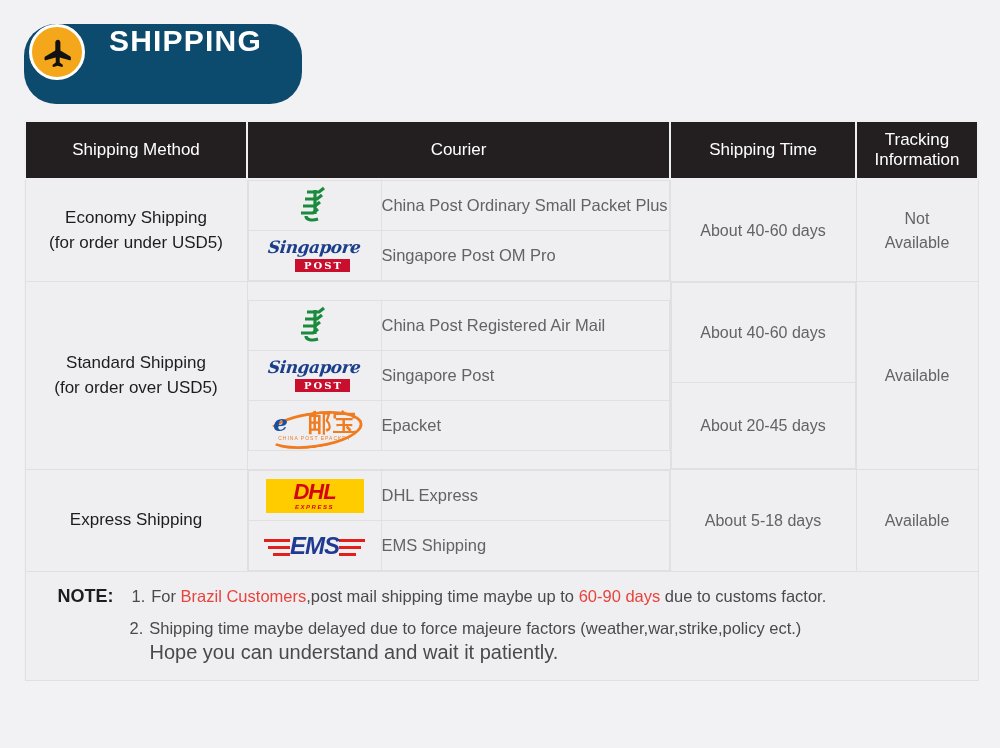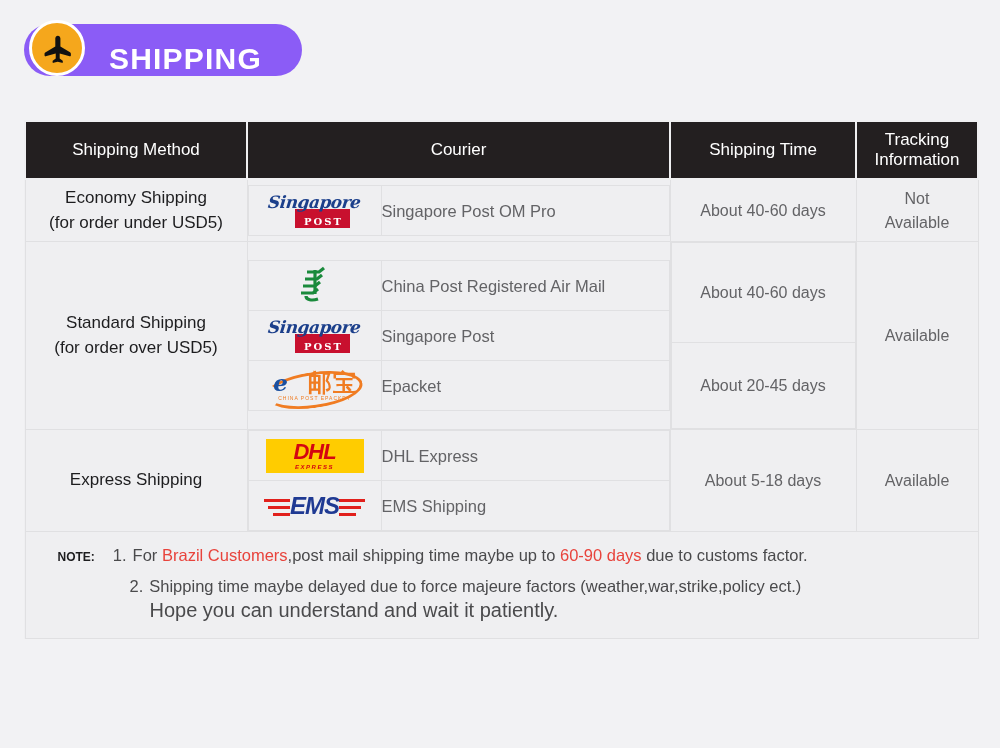--- a/index.html
+++ b/index.html
@@ -14,25 +14,25 @@
     overflow: hidden;
     position: relative;
   }
 
   
   #shipping-banner {
     position: absolute;
     left: 24px;
     top: 24px;
     width: 278px;
-    height: 52px;
-    background: #8b5cf6;
+    height: 80px;
+    background: #0c4a6e;
     border-radius: 32px;
     display: flex;
-    align-items: flex-end;
+    align-items: flex-start;
   }
   #banner-plane-badge {
     width: 56px;
     height: 56px;
     margin-left: 5px;
     border-radius: 50%;
     background: #f5a71c;
     border: 3px solid #ffffff;
     box-sizing: border-box;
     display: flex;
@@ -137,21 +137,21 @@
     transform: skewX(-6deg);
   }
   .sg-post {
     display: inline-block;
     background: #c8102e;
     color: #ffffff;
     font-family: "DejaVu Serif", serif;
     font-size: 10px;
     font-weight: bold;
     letter-spacing: 2px;
-    padding: 8px 7px 1px 9px;
+    padding: 2px 7px 1px 9px;
     margin-top: -2px;
     margin-left: 16px;
   }
 
   .logo-ali { line-height: 1; white-space: nowrap; }
   .logo-ali .ali {
     font-size: 19px; font-weight: bold; color: #e8820c;
     font-family: "Liberation Sans", sans-serif;
   }
   .logo-ali .express {
@@ -224,21 +224,21 @@
     display: flex;
     align-items: baseline;
     font-size: 16.5px;
     color: #4a4a4c;
     padding-left: 32px;
   }
   .note-line.second { margin-top: 12px; padding-left: 104px; }
   #note-label {
     font-weight: bold;
     color: #1d1d1f;
-    font-size: 12px;
+    font-size: 18px;
     margin-right: 18px;
   }
   .note-num { margin-right: 6px; }
   .note-red { color: #e8433c; }
   .note-sub2 { padding-left: 124px; margin-top: 3px; font-size: 20px; color: #4a4a4c; }
 </style>
 </head>
 <body>
 
 <div id="shipping-banner">
@@ -266,20 +266,33 @@
     </tr>
   </thead>
   <tbody id="table-body">
       <tr>
         <td>
           <div class="method-cell"><span>Economy Shipping</span><span class="sub">(for order under USD5)</span></div>
         </td>
         <td>
           <table class="courier-wrap">
             <tbody>
+              <tr>
+                <td class="logo-cell"><span class="logo"><svg width="44" height="38" viewBox="0 0 44 38" aria-hidden="true">
+                      <g fill="none" stroke="#1a8a3c" stroke-width="3.2">
+                        <path d="M14 7h12l5-4"></path>
+                        <path d="M12 14h12l5-4"></path>
+                        <path d="M10 21h12l5-4"></path>
+                        <path d="M8 28h12l5-4"></path>
+                        <path d="M22 5v24"></path>
+                        <path d="M13 31c0 4 6 5 12 3"></path>
+                      </g>
+                    </svg></span></td>
+                <td class="name-cell">China Post Ordinary Small Packet Plus</td>
+              </tr>
               <tr>
                 <td class="logo-cell"><span class="logo logo-sgpost"><span class="sg-word">Singapore</span><span class="sg-post">POST</span></span></td>
                 <td class="name-cell">Singapore Post OM Pro</td>
               </tr>
             </tbody>
           </table>
         </td>
         <td>
           <div class="time-cell">About 40-60 days</div>
         </td>

